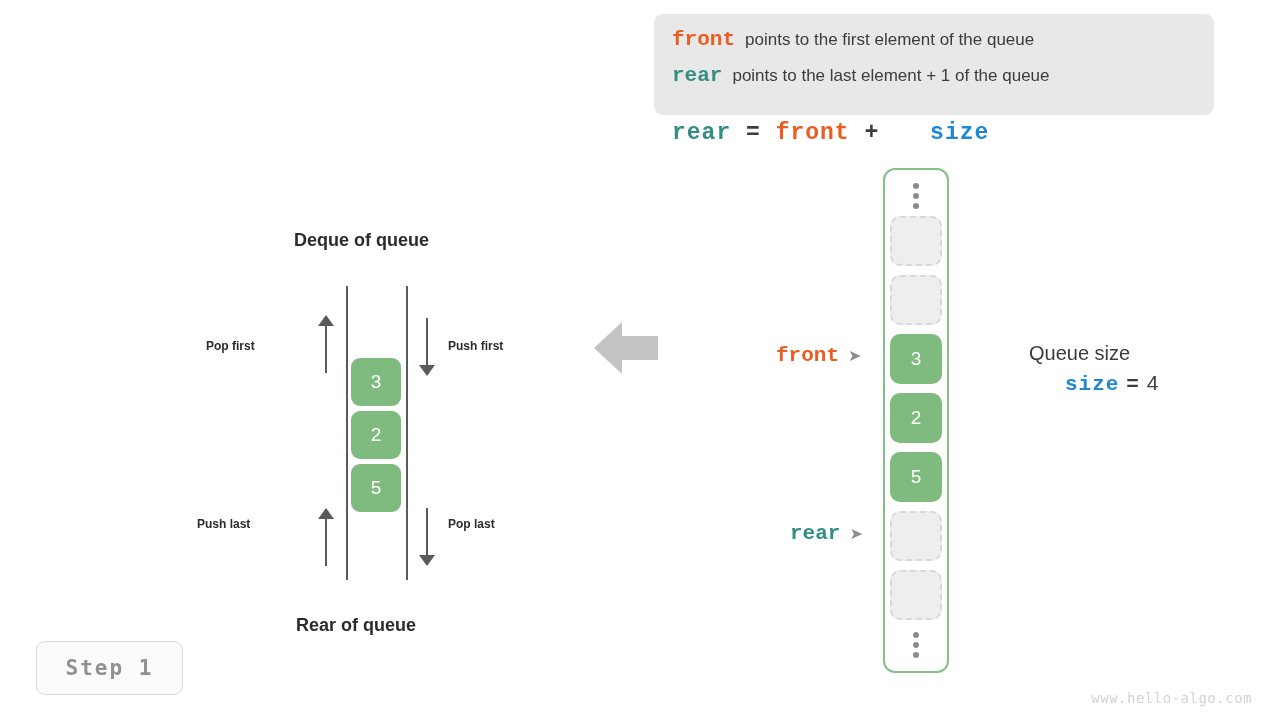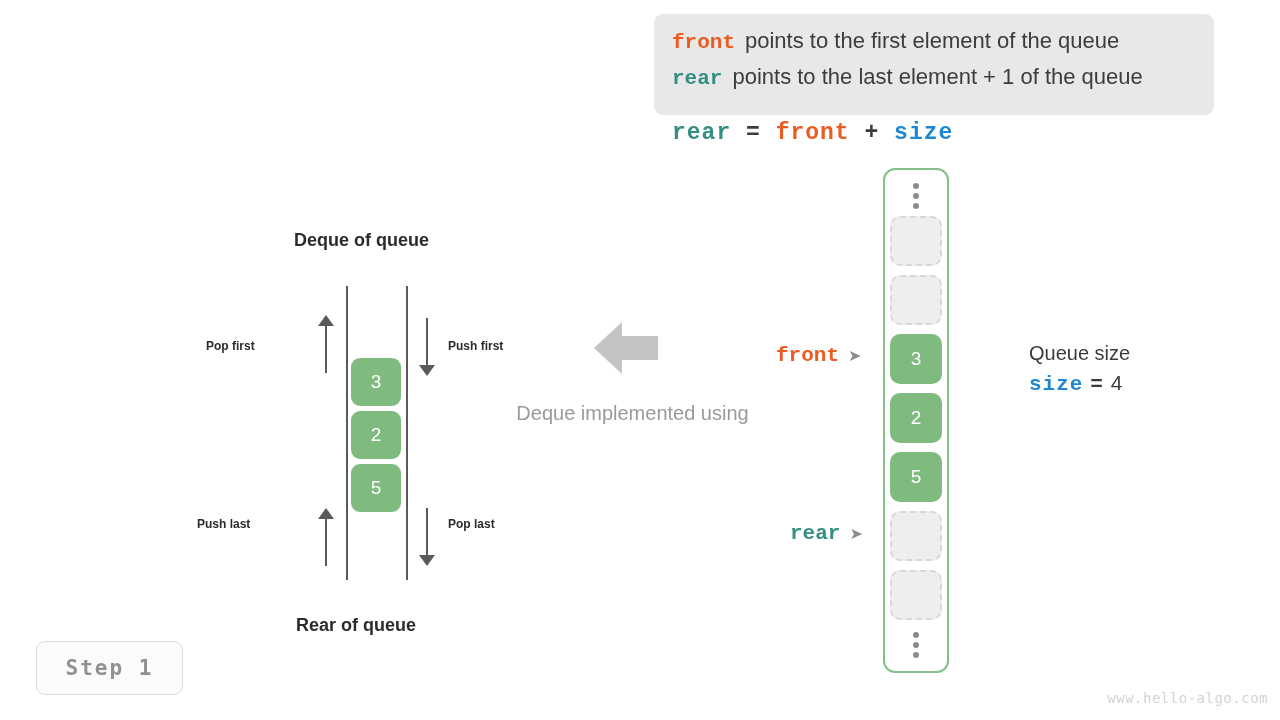--- a/index.html
+++ b/index.html
@@ -33,27 +33,27 @@
     align-items: baseline;
     height: 36px;
     white-space: nowrap;
   }
   .mono {
     font-family: Liberation Mono, monospace;
     font-weight: bold;
   }
   .kw-front { color: #ec5b20; }
   .kw-rear  { color: #348f82; }
-  .kw-size  { color: #1e87d6; }
+  .kw-size  { color: #1e87d6; margin-left: 36px; }
   .legend-kw {
     font-size: 21px;
     margin-right: 10px;
   }
   .legend-text {
-    font-size: 22px;
+    font-size: 17px;
     color: #3c3c3c;
   }
 
   
   #formula {
     left: 672px;
     top: 120px;
     font-size: 23px;
     letter-spacing: 1px;
     white-space: nowrap;
@@ -257,21 +257,21 @@
     justify-content: center;
     font-family: "DejaVu Sans Mono", "Liberation Mono", monospace;
     font-weight: bold;
     font-size: 21px;
     letter-spacing: 2px;
     color: #919191;
   }
 
   
   #watermark {
-    right: 12px;
+    right: 28px;
     bottom: 14px;
     font-family: "DejaVu Sans Mono", "Liberation Mono", monospace;
     font-size: 14px;
     color: #d3d3d3;
     letter-spacing: 0.5px;
   }
 </style>
 </head>
 <body>
 
@@ -324,21 +324,20 @@
 <div class="abs op-label" id="label-pop-first">Pop first</div>
 <div class="abs op-label" id="label-push-first">Push first</div>
 <div class="abs op-label" id="label-push-last">Push last</div>
 <div class="abs op-label" id="label-pop-last">Pop last</div>
 
 <svg class="abs" id="big-left-arrow" viewBox="0 0 64 52">
   <polygon points="0,26 28,0 28,14 64,14 64,38 28,38 28,52" fill="#c4c4c4"></polygon>
 </svg>
 
 <div class="abs" id="deque-caption">
-  <div>Deque implemented using</div>
 </div>
 
 <div class="abs" id="array-container">
   <div class="dots" id="dots-top">
     <span></span>
       <span></span>
       <span></span>
   </div>
   <div class="slot empty" id="slot-0"></div>
   <div class="slot empty" id="slot-1"></div>

